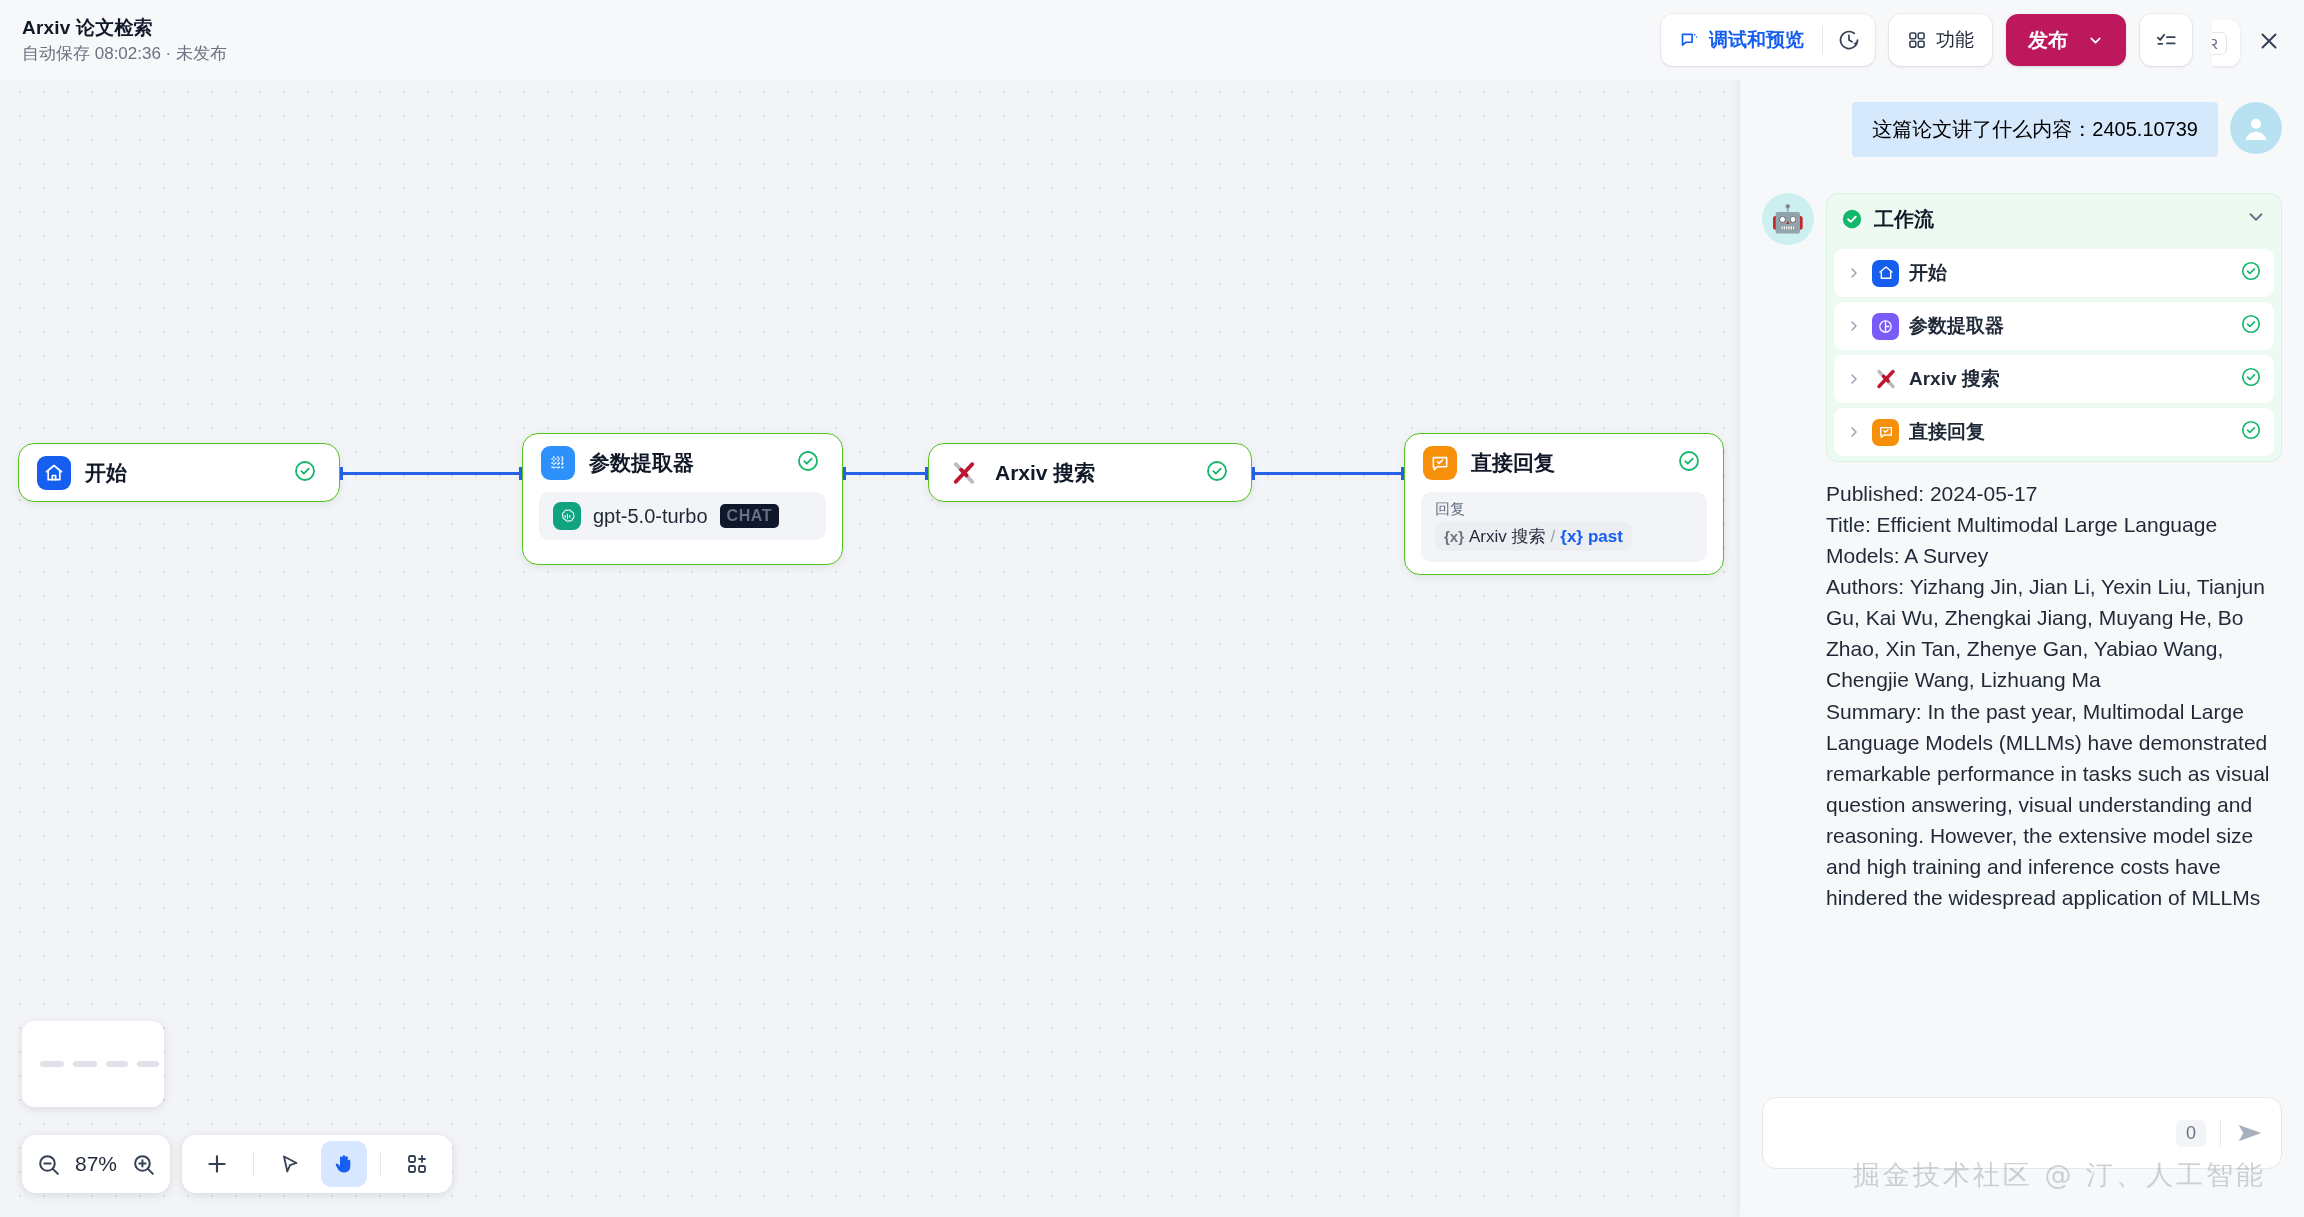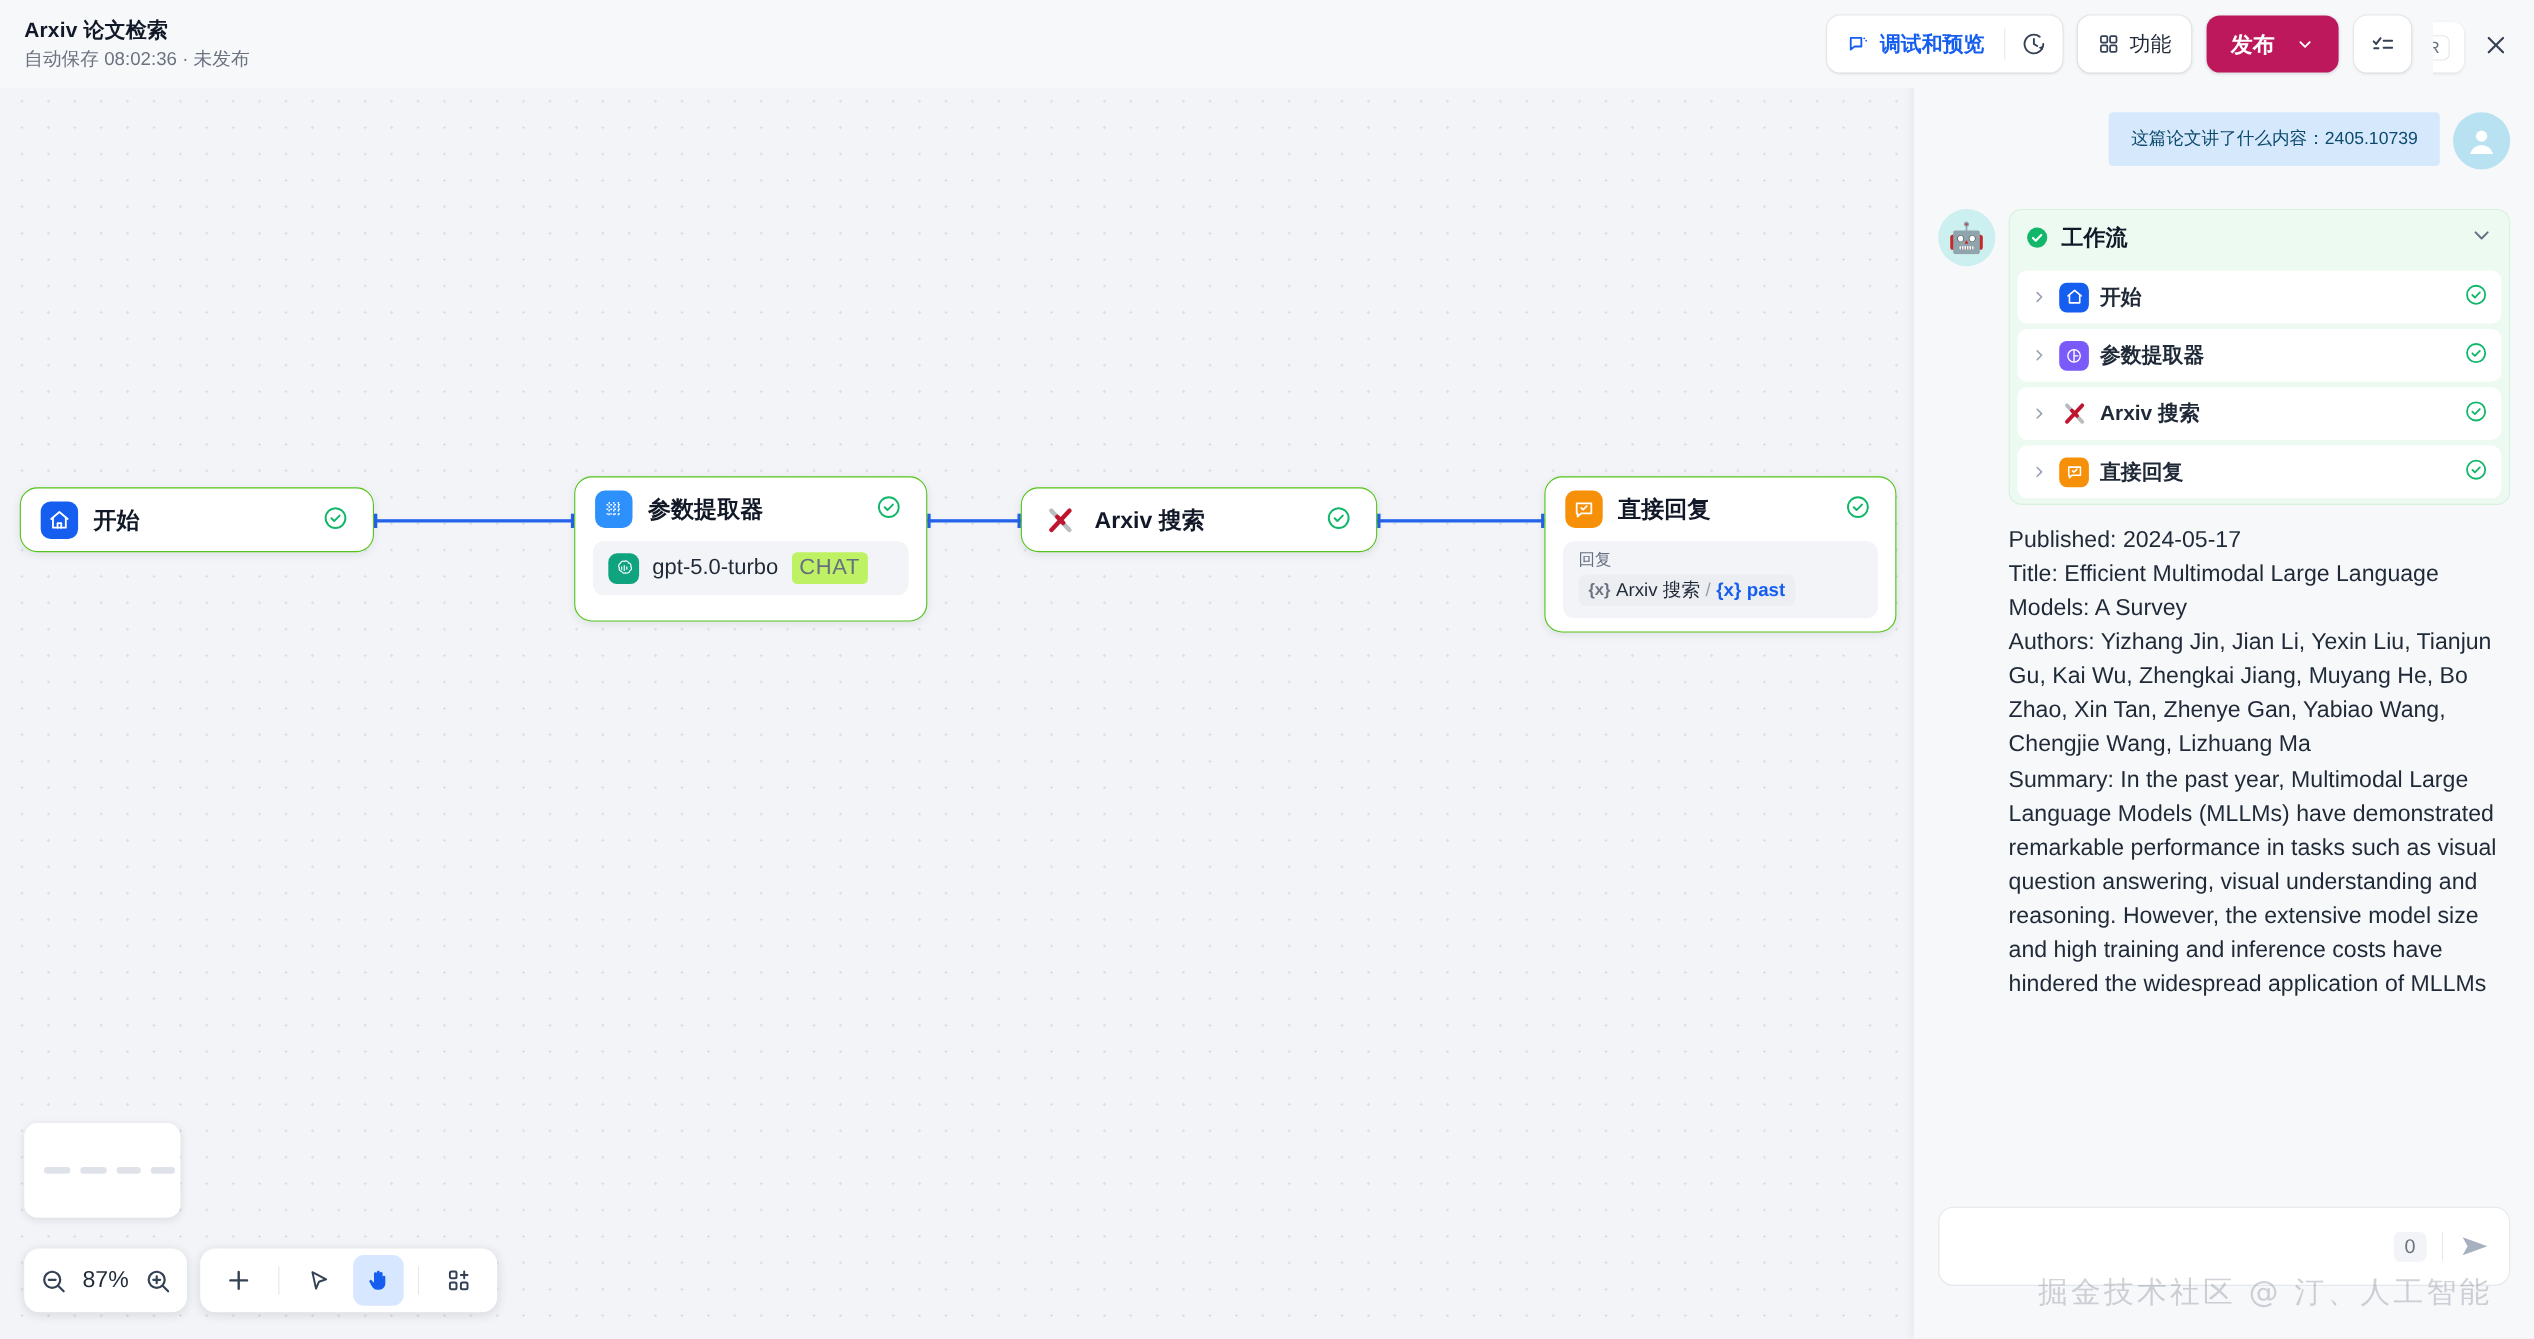--- a/index.html
+++ b/index.html
@@ -72,22 +72,22 @@
   }
   .node-title { font-size: 21px; font-weight: 600; color: #111827; white-space: nowrap; }
   .node-check { margin-left: auto; }
   .node-body { padding: 0 16px 16px 16px; }
   .node-sub {
     background: #f2f4f7; border-radius: 10px; padding: 10px 14px;
     display: flex; align-items: center; gap: 12px;
   }
   .model-name { font-size: 20px; color: #1f2937; font-weight: 500; }
   .chat-badge {
-    font-size: 20px; color: #676f83; background: #bef264; border-radius: 5px;
-    padding: 3px 7px; letter-spacing: .6px; font-weight: 400;
+    font-size: 16px; color: #676f83; background: #0f172a; border-radius: 5px;
+    padding: 3px 7px; letter-spacing: .6px; font-weight: 700;
   }
   .reply-label { font-size: 15px; color: #676f83; margin-bottom: 3px; }
   .var-chip {
     background: #eceef2; border-radius: 7px; display: inline-flex; align-items: center;
     gap: 5px; padding: 3px 9px; font-size: 17px; color: #1f2937; white-space: nowrap;
   }
   .var-x { color: #6b7280; font-size: 15px; font-weight: 600; }
   .var-blue { color: #155eef; font-weight: 600; }
   .var-slash { color: #9aa1ae; }
 
@@ -135,21 +135,21 @@
   }
   .kbd {
     font-size: 15px; color: #676f83; background: #fff; border: 1px solid #e2e5ea;
     border-radius: 6px; padding: 2px 8px; font-family: "Liberation Sans", sans-serif;
   }
   .panel-close { margin-left: 16px; cursor: pointer; }
 
   .chat { position: absolute; left: 0; top: 86px; right: 0; bottom: 130px; padding: 0 22px; overflow: hidden; }
   .msg-user { display: flex; justify-content: flex-end; align-items: flex-start; gap: 12px; margin-top: 16px; }
   .bubble-user {
-    background: #d6e8fb; color: #0c4a6e; font-size: 16px; border-radius: 4px;
+    background: #d6e8fb; color: #000000; font-size: 20px; border-radius: 4px;
     padding: 14px 20px; max-width: 400px;
   }
   .avatar {
     width: 52px; height: 52px; border-radius: 50%; flex: 0 0 52px;
     background: #b8e2f2; display: flex; align-items: center; justify-content: center;
   }
   .msg-bot { display: flex; align-items: flex-start; gap: 12px; margin-top: 36px; }
   .bot-avatar {
     width: 52px; height: 52px; border-radius: 50%; flex: 0 0 52px; background: #ccf0ef;
     display: flex; align-items: center; justify-content: center; font-size: 27px;

